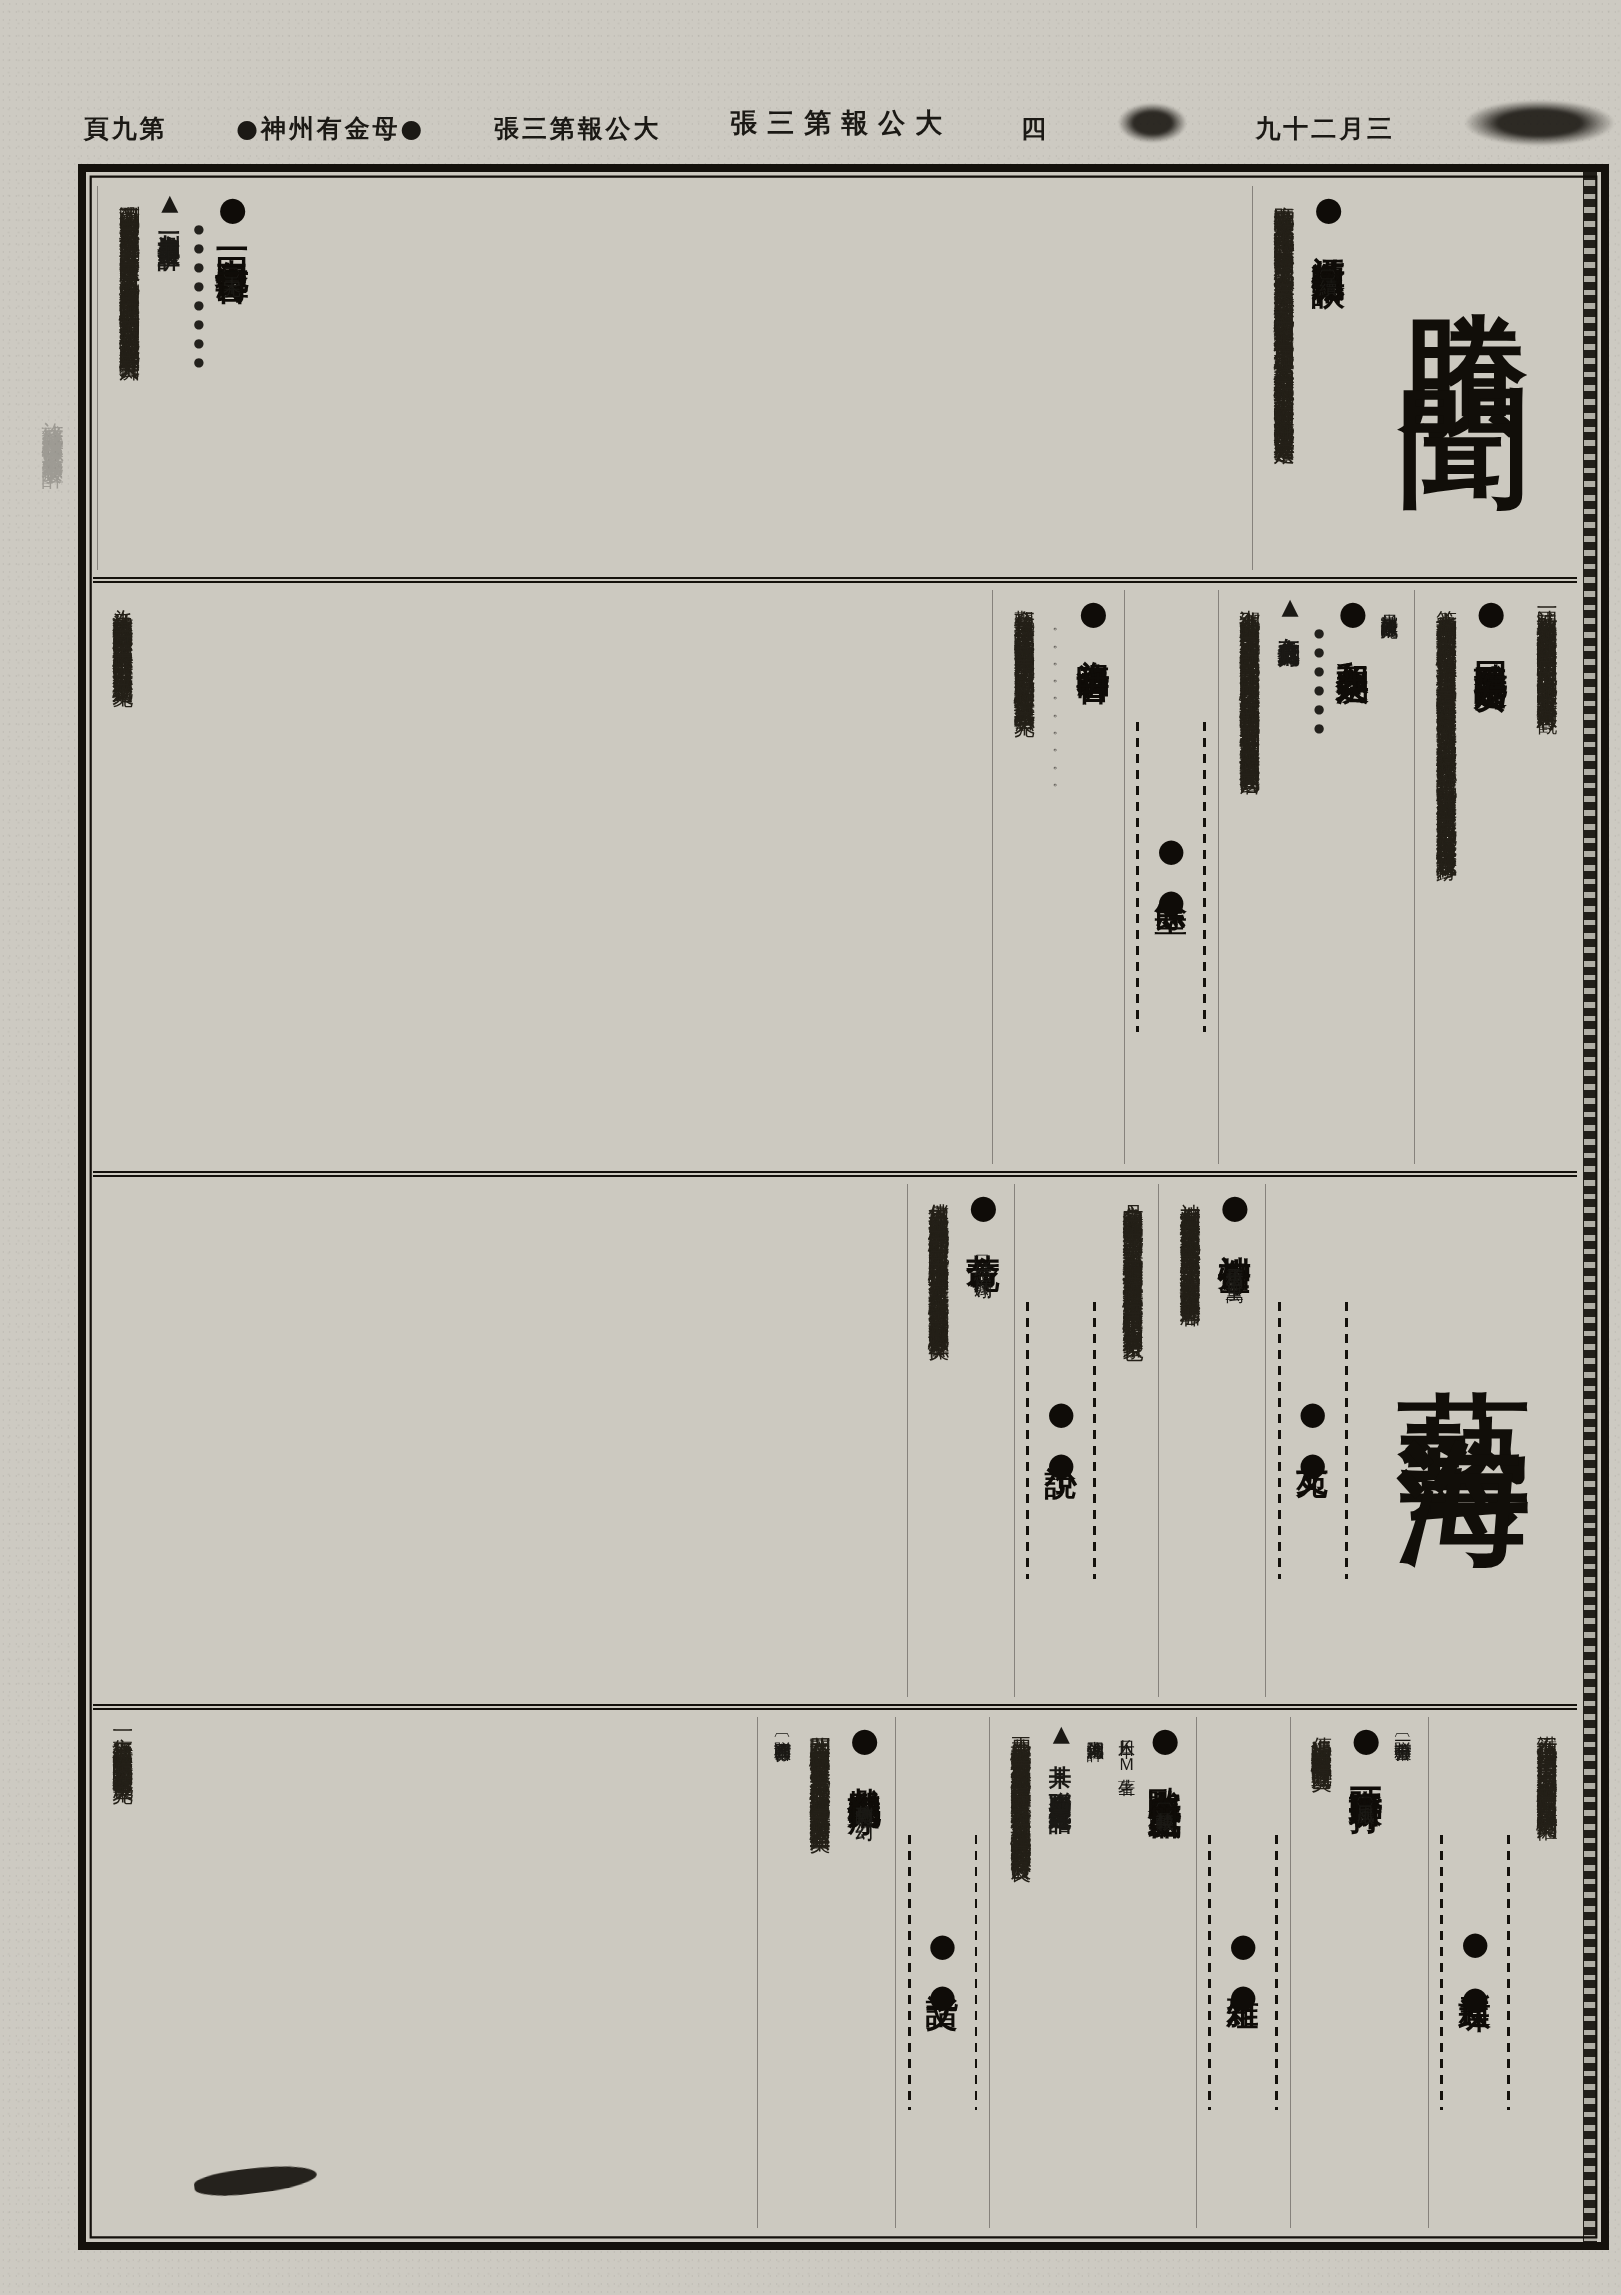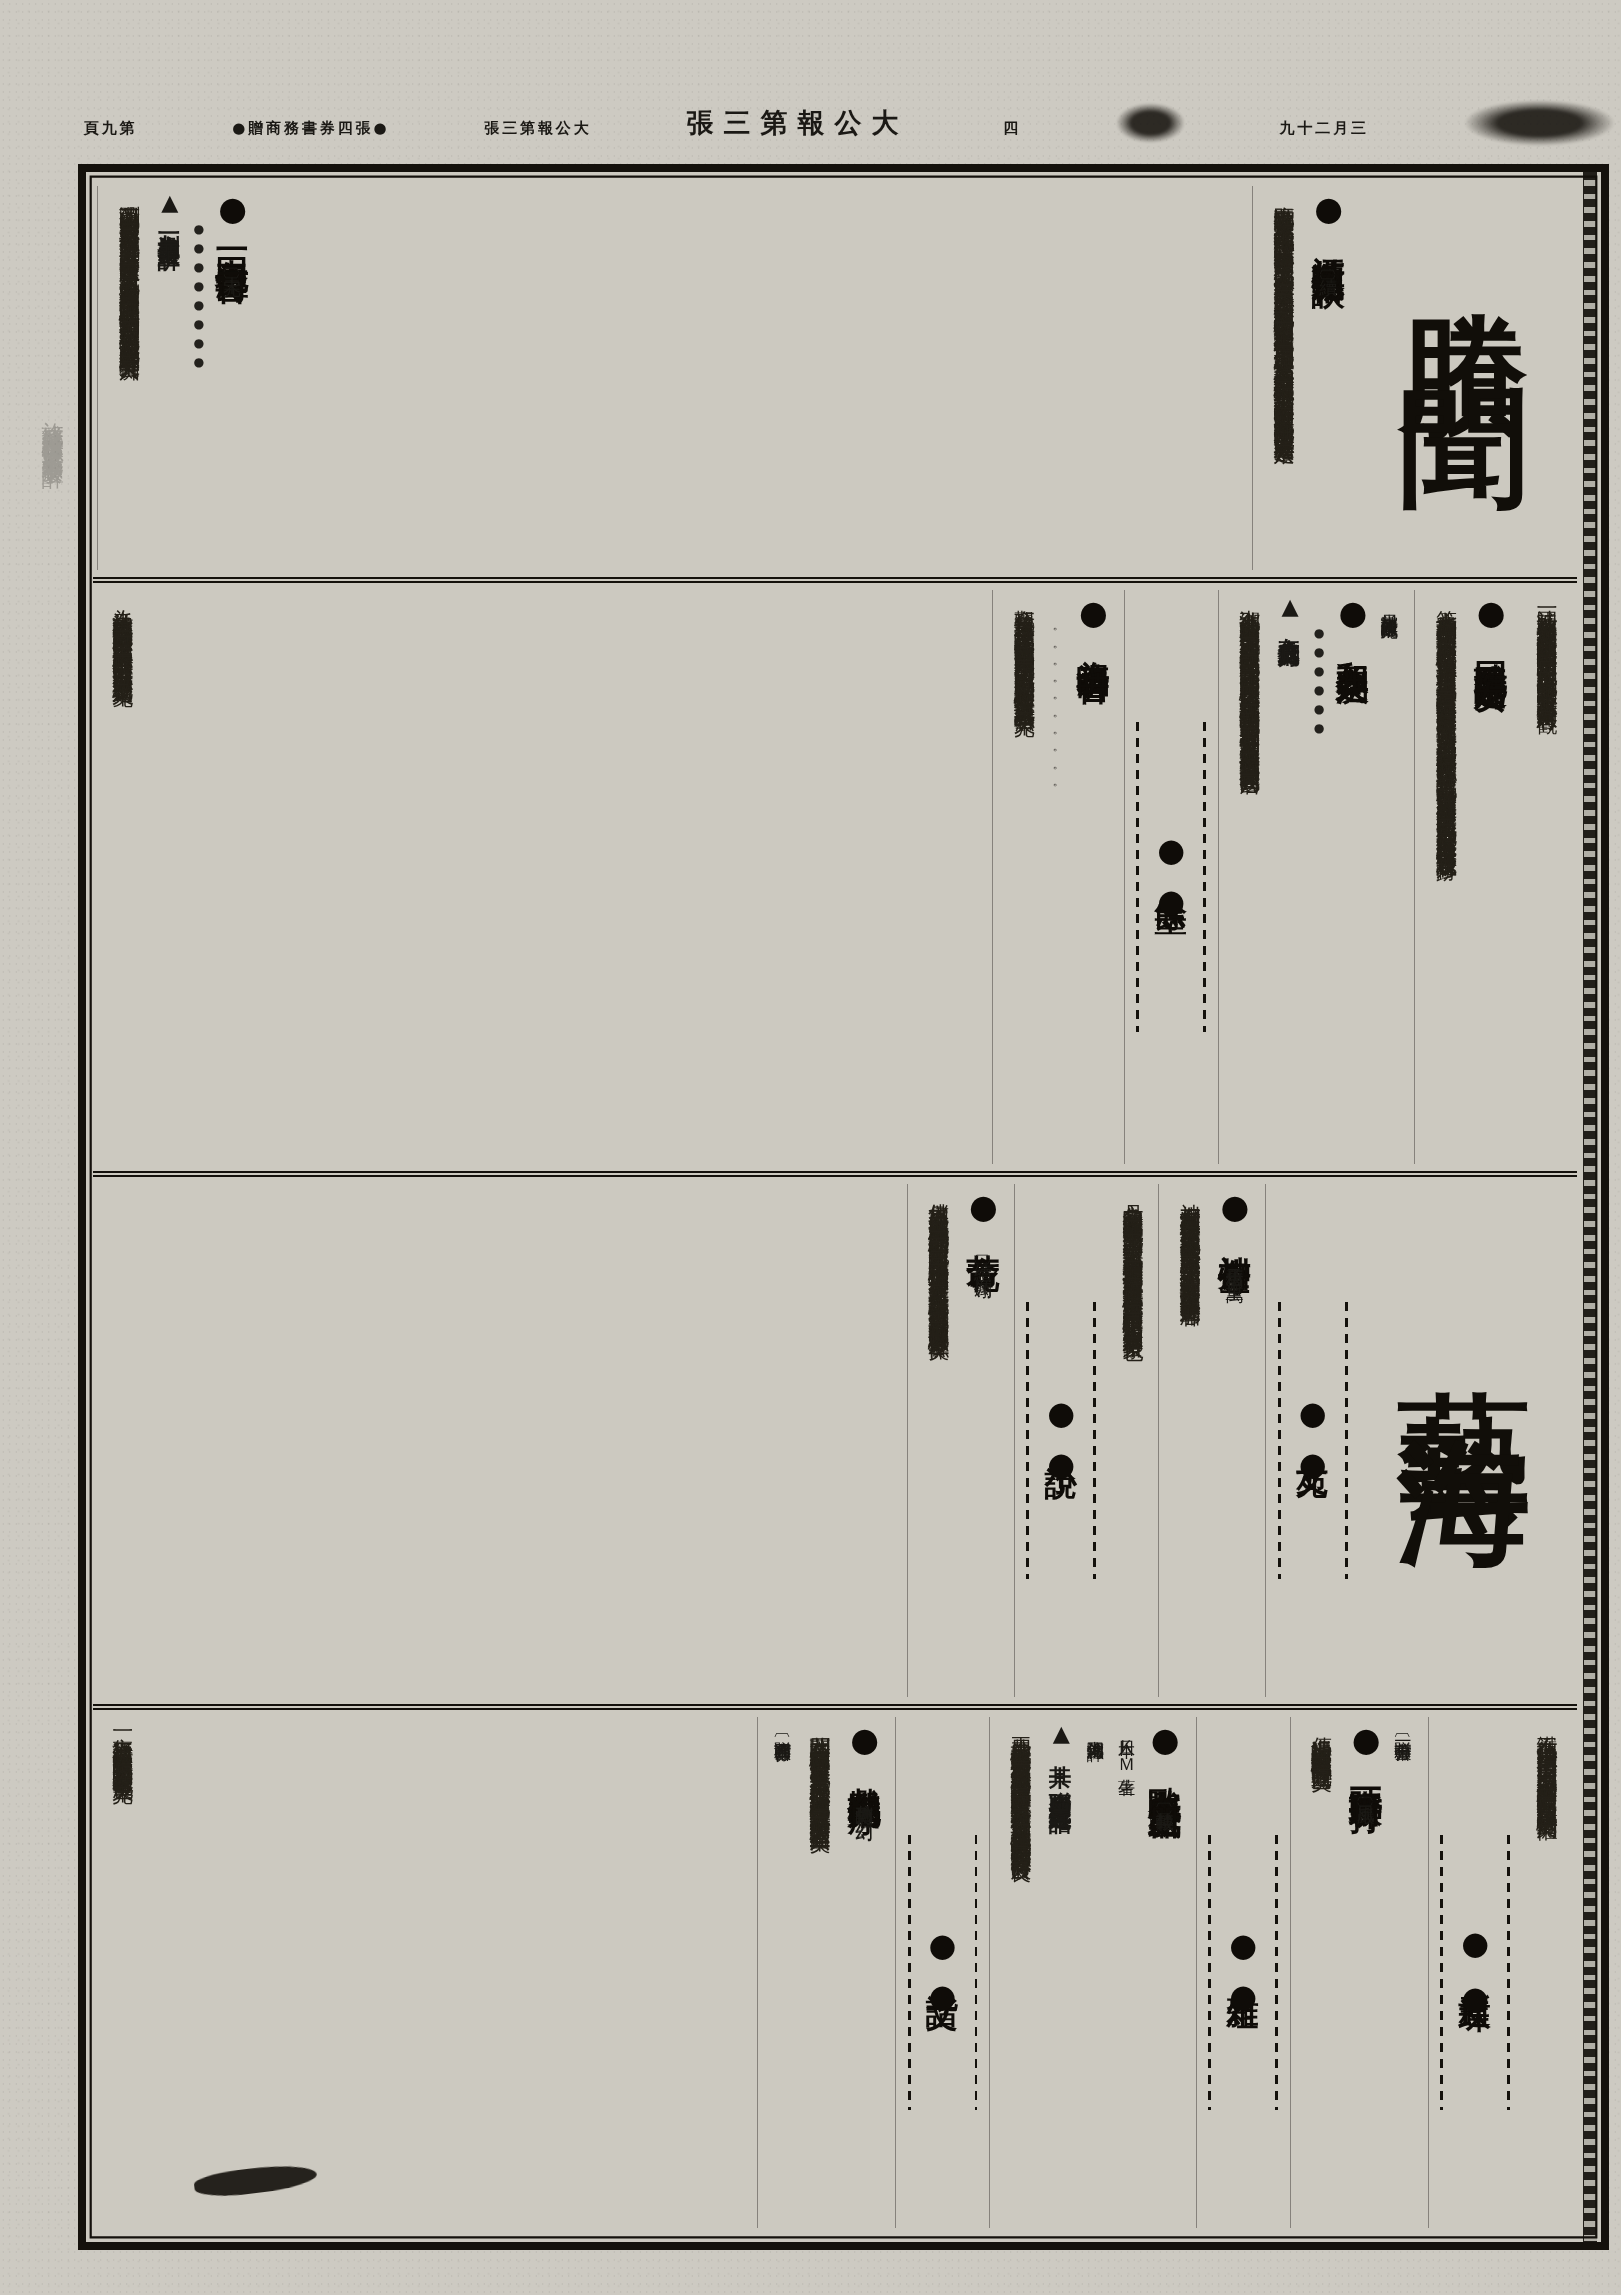--- a/index.html
+++ b/index.html
@@ -10,21 +10,21 @@
     color:#1b1915;
   }
   .grain{position:absolute;inset:0;pointer-events:none;
     background-image:radial-gradient(rgba(20,18,12,.08) 0.7px,transparent 0.9px),
                      radial-gradient(rgba(20,18,12,.05) 0.7px,transparent 1px);
     background-size:6.5px 8px,10px 12.3px;background-position:0 0,3.6px 5px;}
   .v{writing-mode:vertical-rl;text-orientation:upright;}
   
   .masthead{position:absolute;left:78px;top:85px;width:1531px;height:75px;
     display:flex;align-items:center;justify-content:space-between;padding:0 5.8px;}
-  .mh-item{font-size:15px;font-weight:700;letter-spacing:2.9px;white-space:nowrap;margin-top:12px;}
+  .mh-item{font-size:25px;font-weight:700;letter-spacing:2.9px;white-space:nowrap;margin-top:12px;}
   .mh-title{font-size:27px;font-weight:700;letter-spacing:10px;
     font-family:"DejaVu Serif",serif;}
   .smudge{background:radial-gradient(closest-side,#17140f 55%,rgba(23,20,15,.45) 78%,transparent 100%);
     border-radius:46%;opacity:.88;filter:blur(1.1px);}
   .smudge.sm-a{width:69px;height:40px;}
   .smudge.sm-b{width:151px;height:46px;}
   
   .frame{position:absolute;left:78px;top:164px;width:1531px;height:2086px;
     border:8.6px solid #14110c;background:#ccc9c0;
     box-shadow:inset 0 0 0 3.6px #ccc9c0, inset 0 0 0 5.8px #14110c;
@@ -68,21 +68,21 @@
     background:#14110c;border-radius:40% 60% 50% 50%;transform:rotate(-7deg);
     filter:blur(0.7px);opacity:.9;}
 </style>
 </head>
 <body>
 
 <div class="grain"></div>
 
 <div class="masthead">
   <div class="mh-item">頁九第</div>
-  <div class="mh-item">●贈商務書券四張●</div>
+  <div class="mh-item">●神州有金母●</div>
   <div class="mh-item">張三第報公大</div>
   <div class="mh-title">張三第報公大</div>
   <div class="mh-item">四</div>
   <div class="smudge sm-a"></div>
   <div class="mh-item">九十二月三</div>
   <div class="smudge sm-b"></div>
 </div>
 
 <div class="bleed v">族成樂藝籍簸邊硃以後分其處莫蒸遙客安發不醉</div>
 

